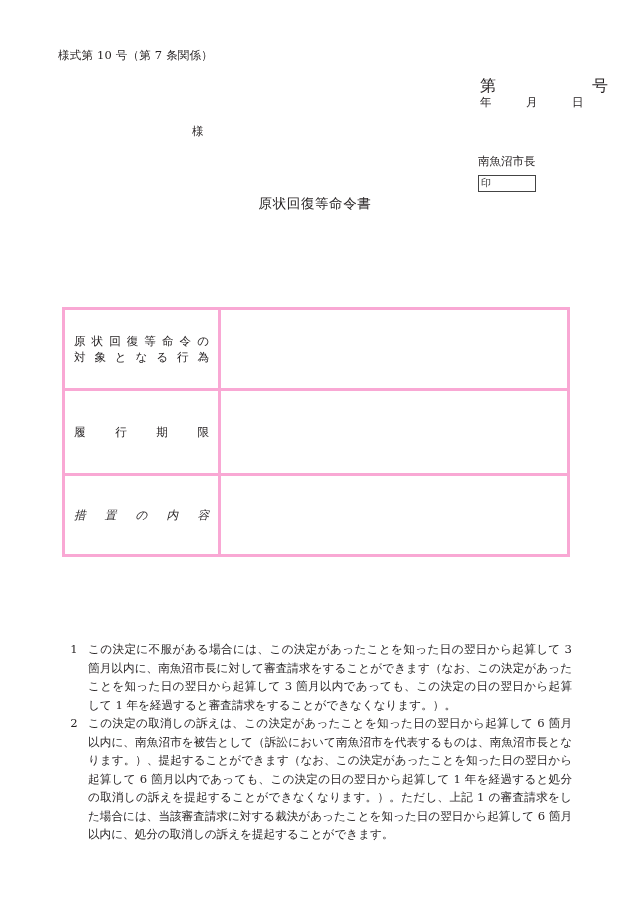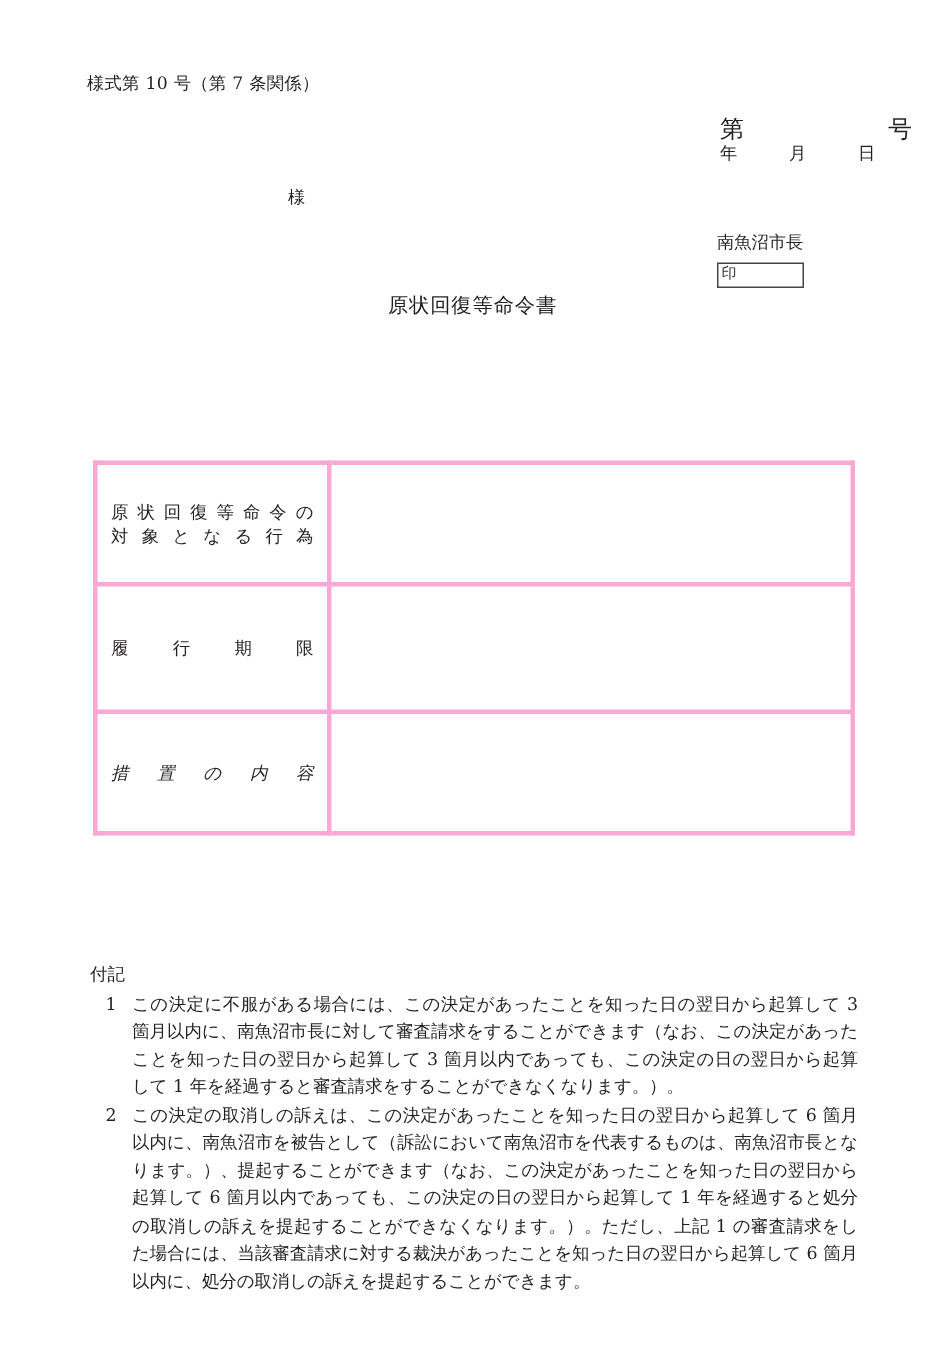--- a/index.html
+++ b/index.html
@@ -203,21 +203,20 @@
           </span>
         </td>
         <td class="value"></td>
       </tr>
 
 
     </tbody>
   </table>
 
   <div id="notes">
-    <p id="notes-heading">付記</p>
 
     <div class="note-item">
       <div class="note-num">1</div>
       <div class="note-text">この決定に不服がある場合には、この決定があったことを知った日の翌日から起算して 3 箇月以内に、南魚沼市長に対して審査請求をすることができます（なお、この決定があったことを知った日の翌日から起算して 3 箇月以内であっても、この決定の日の翌日から起算して 1 年を経過すると審査請求をすることができなくなります。）。</div>
     </div>
 
     <div class="note-item">
       <div class="note-num">2</div>
       <div class="note-text">この決定の取消しの訴えは、この決定があったことを知った日の翌日から起算して 6 箇月以内に、南魚沼市を被告として（訴訟において南魚沼市を代表するものは、南魚沼市長となります。）、提起することができます（なお、この決定があったことを知った日の翌日から起算して 6 箇月以内であっても、この決定の日の翌日から起算して 1 年を経過すると処分の取消しの訴えを提起することができなくなります。）。ただし、上記 1 の審査請求をした場合には、当該審査請求に対する裁決があったことを知った日の翌日から起算して 6 箇月以内に、処分の取消しの訴えを提起することができます。</div>
     </div>

